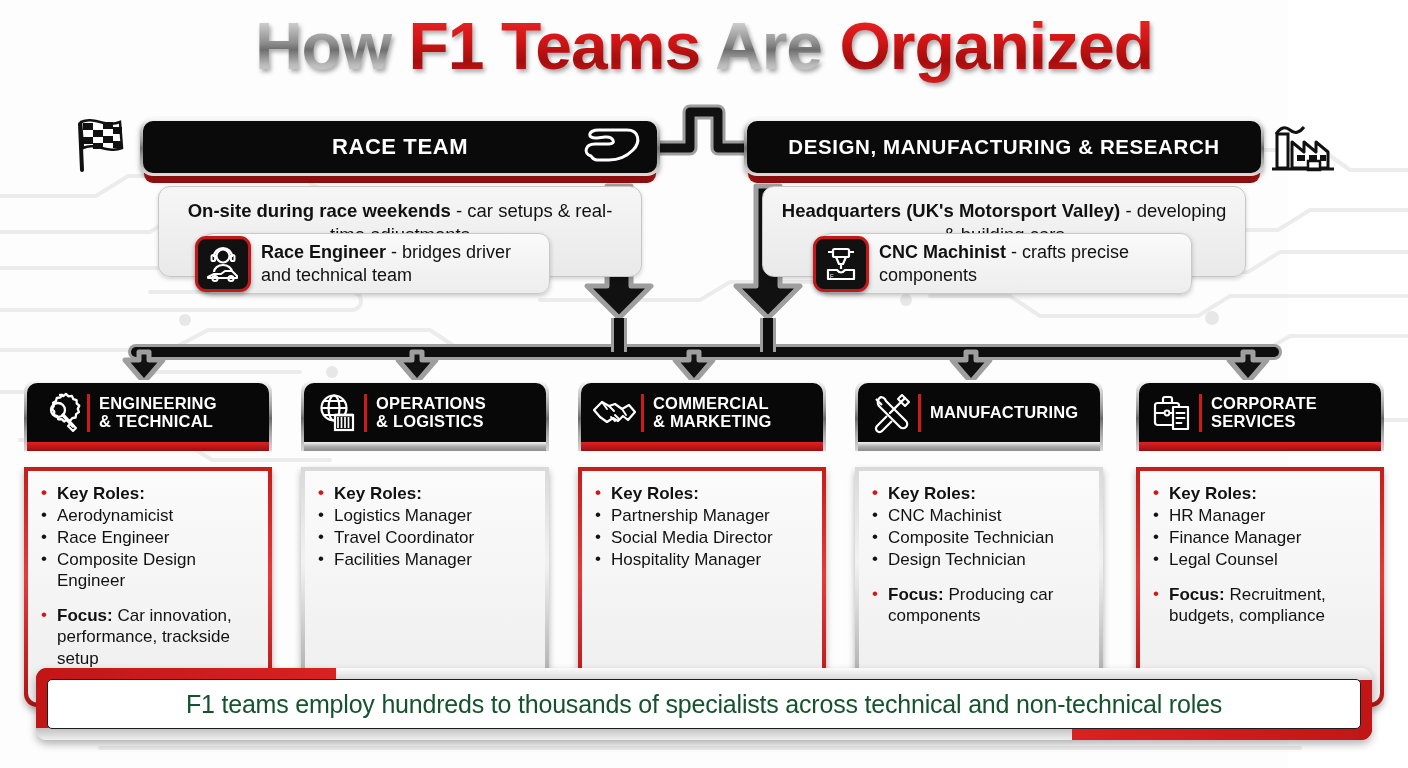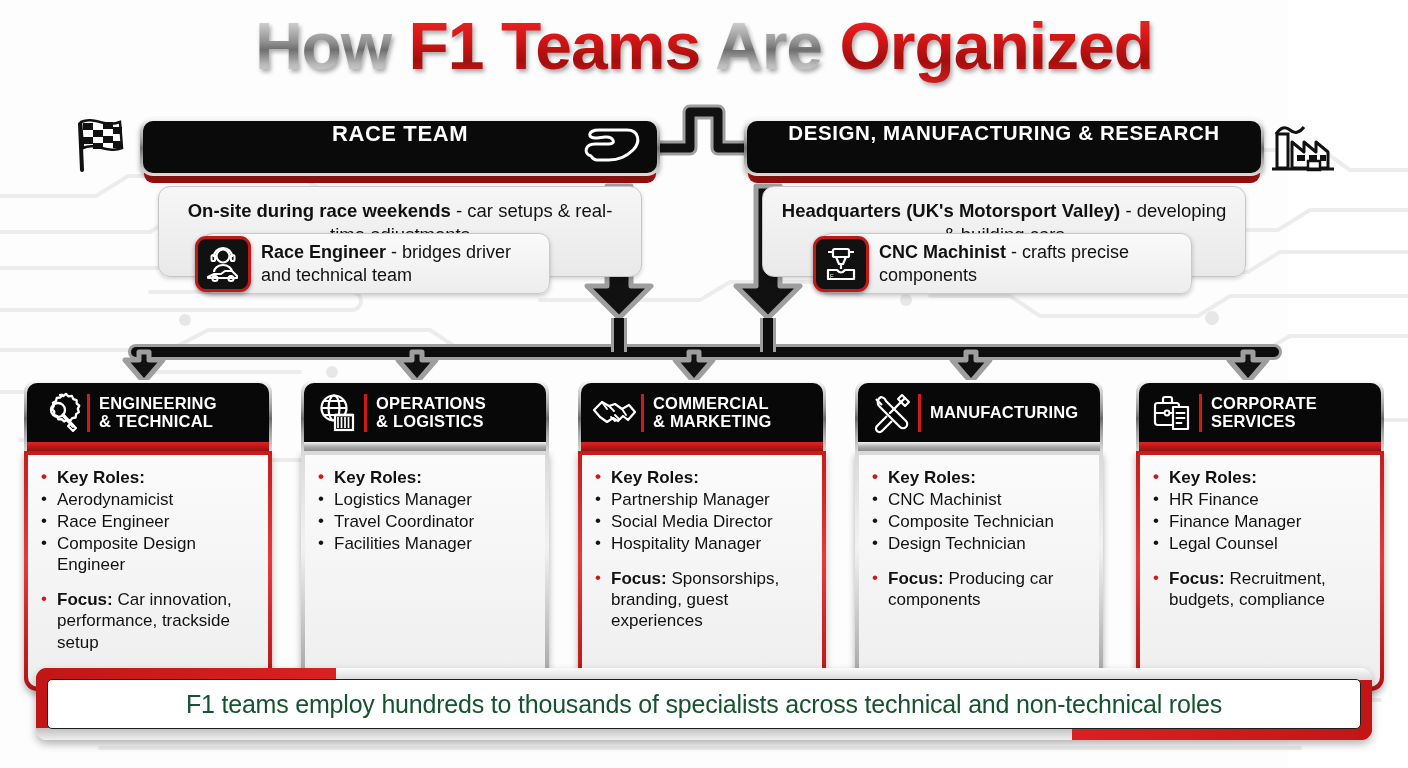--- a/index.html
+++ b/index.html
@@ -50,21 +50,21 @@
     background: linear-gradient(180deg,#fbfbfb 0%,#d6d6d6 14%,#9a9a9a 40%,#6f6f6f 52%,#a8a8a8 72%,#dcdcdc 100%);
     box-shadow:0 3px 5px rgba(0,0,0,.35);
   }
   .tb-head::after{
     content:""; position:absolute; left:4px; right:4px; bottom:-7px; height:10px;
     background: linear-gradient(180deg,#d41919,#8d0d0d);
     border-radius:0 0 9px 9px; z-index:-1;
   }
   .tb-head-inner{
     background:#0a0a0a; border-radius:10px;
-    height:52px; display:flex; align-items:flex-start; justify-content:center;
+    height:52px; display:flex; align-items:center; justify-content:center;
     position:relative; padding:0 14px;
   }
   .tb-title{
     color:#ffffff; font-weight:bold; font-size:22px; letter-spacing:.6px;
     font-family:"Liberation Sans", sans-serif;
   }
   .tb-head-icon{ position:absolute; right:14px; top:50%; transform:translateY(-50%); }
   .tb-body{
     margin:10px 18px 0 18px;
     background: linear-gradient(180deg,#f6f6f6,#e9e9e9);
@@ -111,20 +111,21 @@
     color:#fff; font-weight:bold; font-size:16.5px; line-height:1.06;
     letter-spacing:.2px; font-family:"Liberation Sans", sans-serif;
   }
   .accent{ height:9px; }
   .accent.red{ background: linear-gradient(180deg,#e02222,#9b0f0f); }
   .accent.silver{ background: linear-gradient(180deg,#f4f4f4,#aeaeae 50%,#8c8c8c); }
   .card-body{
     border-radius:0 0 13px 13px;
     padding:4px;
     box-shadow:0 4px 7px rgba(0,0,0,.3);
+    margin-top:16px;
   }
   .card-body.red{ background: linear-gradient(180deg,#c51c1c 0%,#e53a3a 45%,#b01414 100%); }
   .card-body.silver{ background: linear-gradient(180deg,#d9d9d9 0%,#f2f2f2 40%,#9e9e9e 100%); }
   .card-inner{
     background: linear-gradient(180deg,#fbfbfb,#eeeeee);
     border-radius:0 0 10px 10px;
     min-height:232px;
     padding:12px 10px 12px 12px;
   }
   ul.roles{ list-style:none; }
@@ -420,23 +421,20 @@
       <div class="accent red"></div>
     </div>
     <div class="card-body red">
       <div class="card-inner">
         <ul class="roles">
           <li class="hdr">Key Roles:</li>
           <li>Partnership Manager</li>
           <li>Social Media Director</li>
           <li>Hospitality Manager</li>
         </ul>
-        <div class="focus">
-          <b>Focus:</b><span> Sponsorships, branding, guest experiences</span>
-        </div>
       </div>
     </div>
   </div>
 
   <div class="card" style="left:855px;">
     <div class="card-head">
       <div class="card-head-inner">
         <span class="ch-icon">
           <svg width="44" height="44" viewBox="0 0 44 44">
             <path d="M12 6 a6 6 0 0 0 -1 10 L31 36 a4 4 0 0 0 6 -6 L17 10 a6 6 0 0 0 -5 -4 Z" fill="none" stroke="#fff" stroke-width="2.2" stroke-linejoin="round"></path>
@@ -486,21 +484,21 @@
           <span>CORPORATE</span><br>
           <span>SERVICES</span>
         </span>
       </div>
       <div class="accent red"></div>
     </div>
     <div class="card-body red">
       <div class="card-inner">
         <ul class="roles">
           <li class="hdr">Key Roles:</li>
-          <li>HR Finance</li>
+          <li>HR Manager</li>
           <li>Finance Manager</li>
           <li>Legal Counsel</li>
         </ul>
         <div class="focus">
           <b>Focus:</b><span> Recruitment, budgets, compliance</span>
         </div>
       </div>
     </div>
   </div>
 

